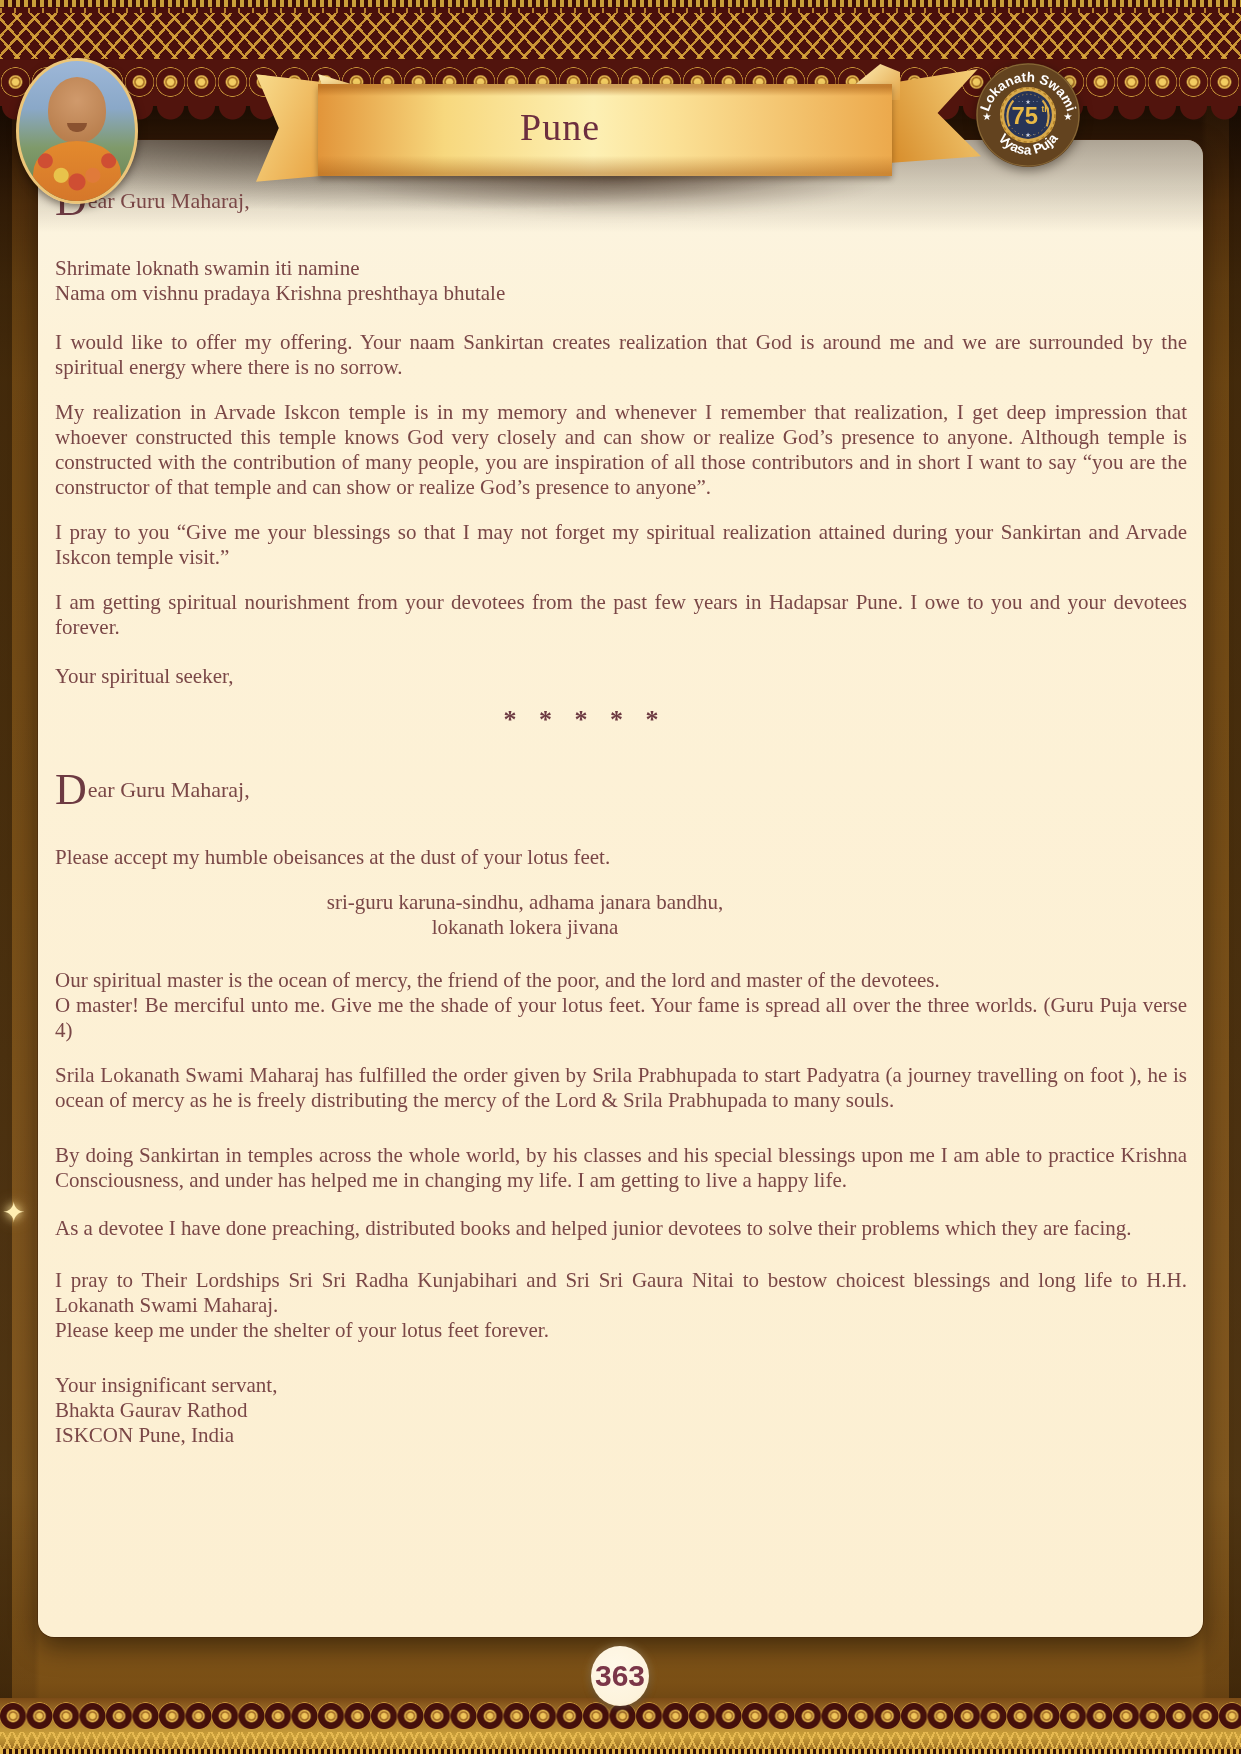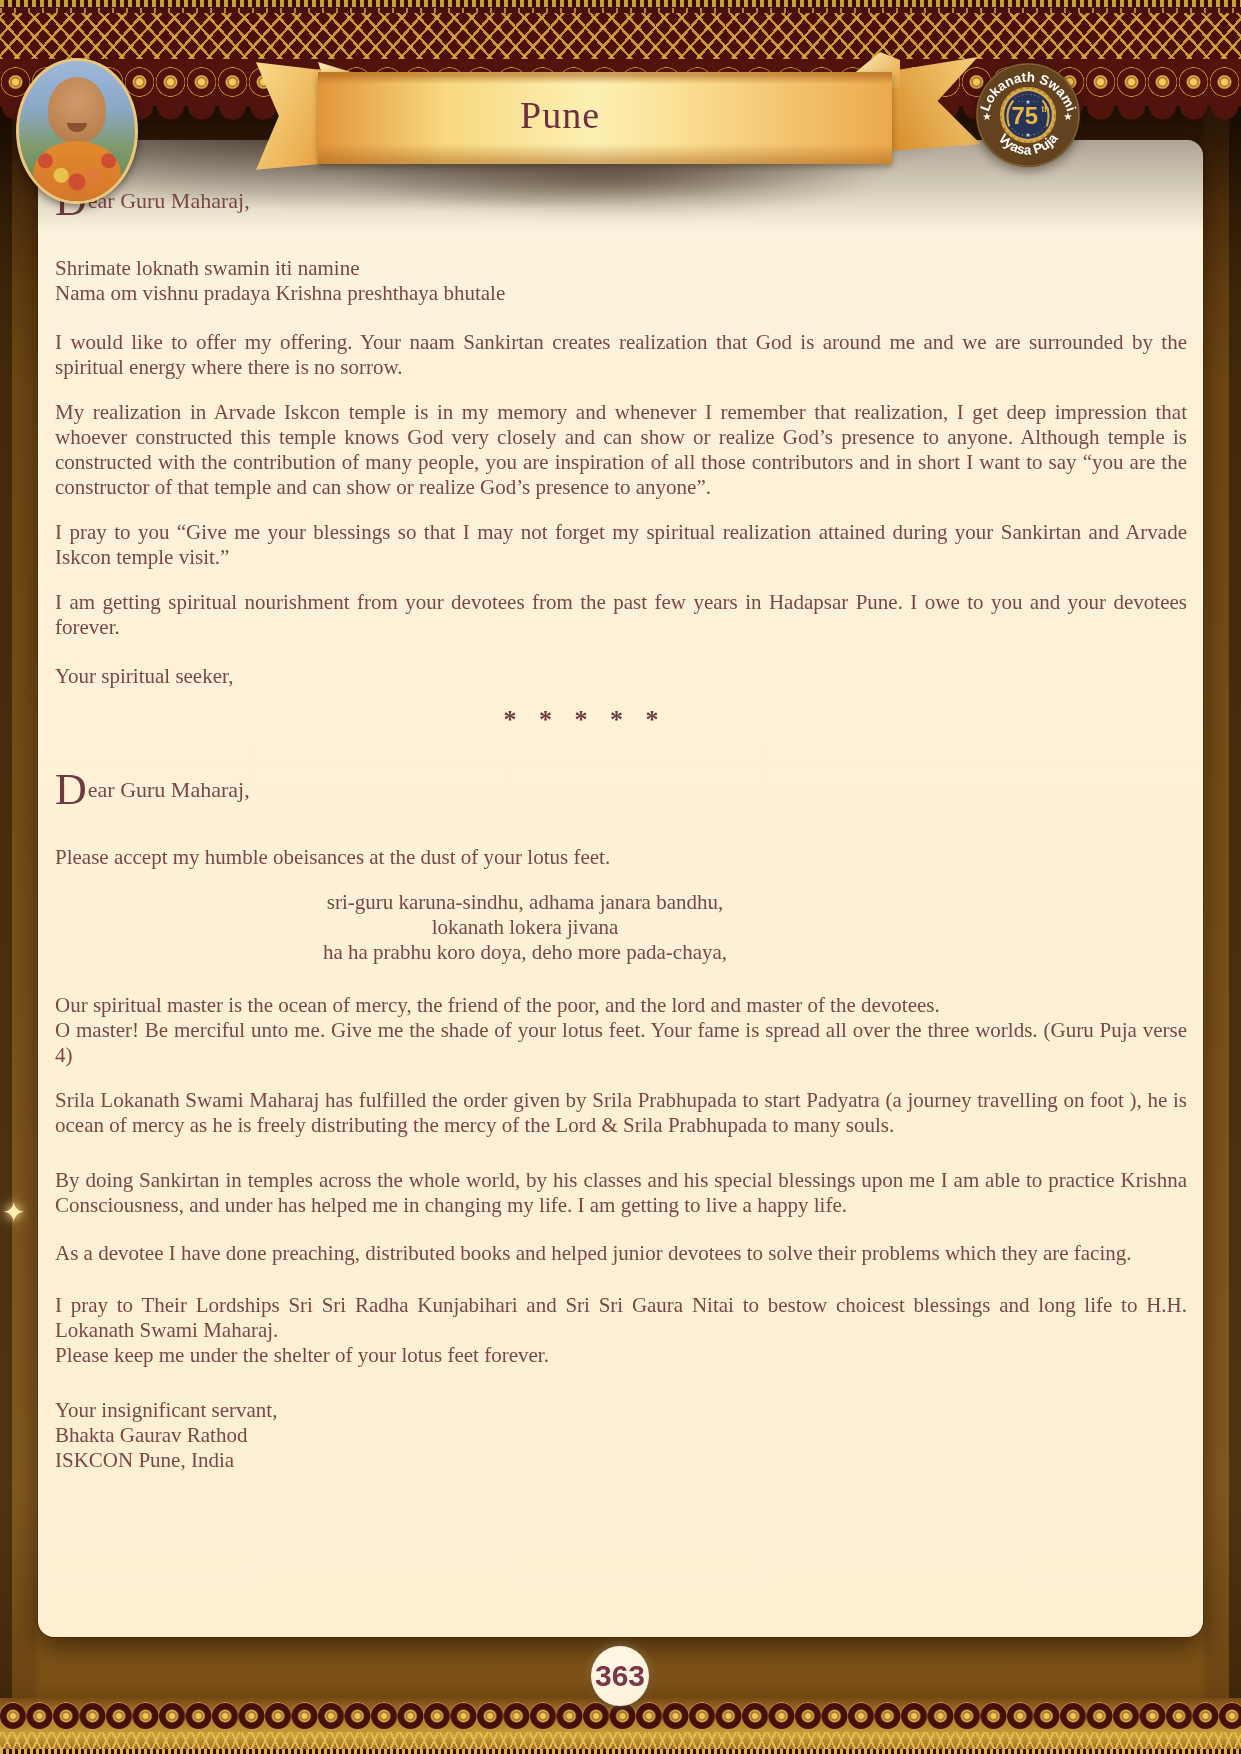--- a/index.html
+++ b/index.html
@@ -39,21 +39,21 @@
       linear-gradient(180deg,#fbf5e3,var(--cream) 14%,#fcefd2 100%);
     border-radius:16px;box-shadow:0 0 0 1px rgba(60,30,8,.45),0 10px 26px rgba(15,8,2,.55);z-index:1;}
   .panel .top-shade{position:absolute;left:0;top:0;right:0;height:150px;border-radius:16px 16px 0 0;pointer-events:none;
     background:
       radial-gradient(900px 150px ellipse at 30% -30px,rgba(22,9,1,.88),rgba(22,9,1,0) 68%),
       linear-gradient(180deg,rgba(30,14,3,.35),rgba(30,14,3,0) 62%);}
   .ribbon-shadow{position:absolute;left:330px;top:148px;width:570px;height:70px;z-index:2;
     background:radial-gradient(ellipse at 50% 40%,rgba(45,22,8,.5),rgba(45,22,8,0) 68%);filter:blur(5px);}
 
   
-  .ribbon{position:absolute;left:0;top:4px;width:1241px;height:220px;z-index:6;pointer-events:none;}
+  .ribbon{position:absolute;left:0;top:16px;width:1241px;height:220px;z-index:6;pointer-events:none;}
   .tail{position:absolute;}
   .tail.left{left:256px;top:56px;width:76px;height:112px;
     background:linear-gradient(115deg,#f8dc8d,#eaa94a 80%);
     clip-path:polygon(0 2%,100% 10%,100% 92%,0 98%,30% 50%);}
   .tail.right{left:875px;top:50px;width:106px;height:98px;
     background:linear-gradient(245deg,#f6d27c,#d88f2e 85%);
     clip-path:polygon(0 20%,97% 3%,59% 48%,100% 92%,0 100%);}
   .curl{position:absolute;background:linear-gradient(135deg,#fdeeb4,#e3a345);}
   .curl.left{left:318px;top:58px;width:34px;height:34px;clip-path:polygon(0 0,100% 30%,100% 100%,35% 100%);}
   .curl.right{left:856px;top:48px;width:44px;height:36px;clip-path:polygon(0 55%,55% 0,100% 22%,100% 100%,18% 100%);}
@@ -181,21 +181,20 @@
 
     <div class="divider">* * * * *</div>
 
     <div class="salutation"><span class="dropcap">D</span><span>ear Guru Maharaj,</span></div>
 
     <p>Please accept my humble obeisances at the dust of your lotus feet.</p>
 
     <div class="verse">
       <span class="block-line">sri-guru karuna-sindhu, adhama janara bandhu,</span>
       <span class="block-line">lokanath lokera jivana</span>
-      <span class="block-line">ha ha prabhu koro doya, deho more pada-chaya,</span>
     </div>
 
     <p><span class="block-line">Our spiritual master is the ocean of mercy, the friend of the poor, and the lord and master of the devotees.</span><span>O master! Be merciful unto me. Give me the shade of your lotus feet. Your fame is spread all over the three worlds. (Guru Puja verse 4)</span></p>
 
     <p class="mb30">Srila Lokanath Swami Maharaj has fulfilled the order given by Srila Prabhupada to start Padyatra (a journey travelling on foot ), he is ocean of mercy as he is freely distributing the mercy of the Lord &amp; Srila Prabhupada to many souls.</p>
     <p class="mb23">By doing Sankirtan in temples across the whole world, by his classes and his special blessings upon me I am able to practice Krishna Consciousness, and under has helped me in changing my life. I am getting to live a happy life.</p>
     <p class="mb27">As a devotee I have done preaching, distributed books and helped junior devotees to solve their problems which they are facing.</p>
 
     <p class="mb30">
         <span class="block-line">I pray to Their Lordships Sri Sri Radha Kunjabihari and Sri Sri Gaura Nitai to bestow choicest blessings and long life to H.H. Lokanath Swami Maharaj.</span>

